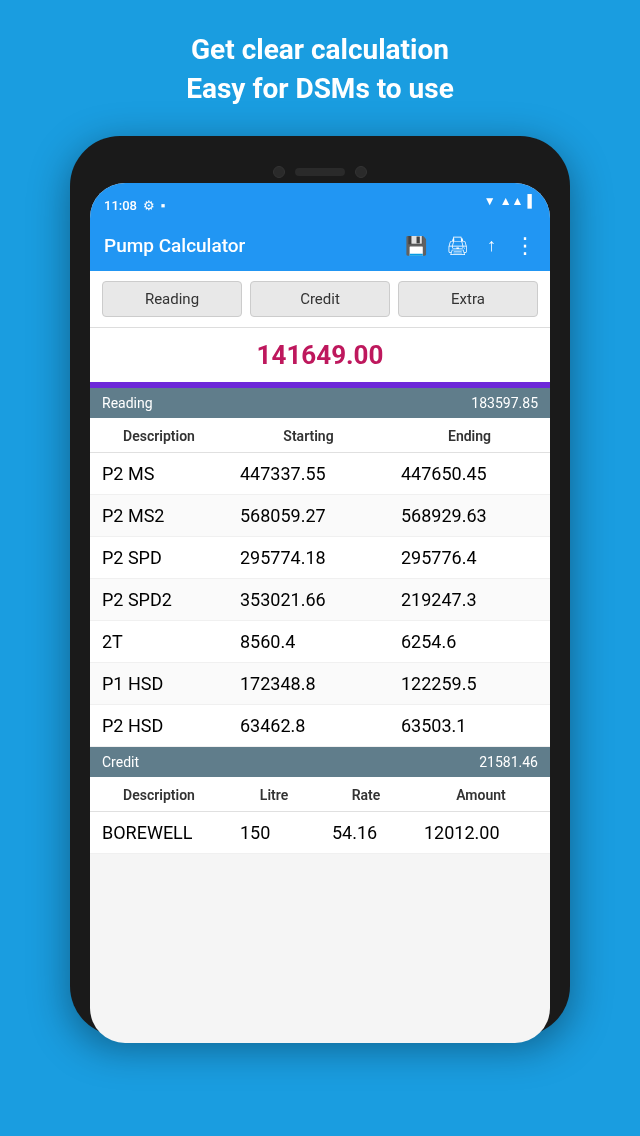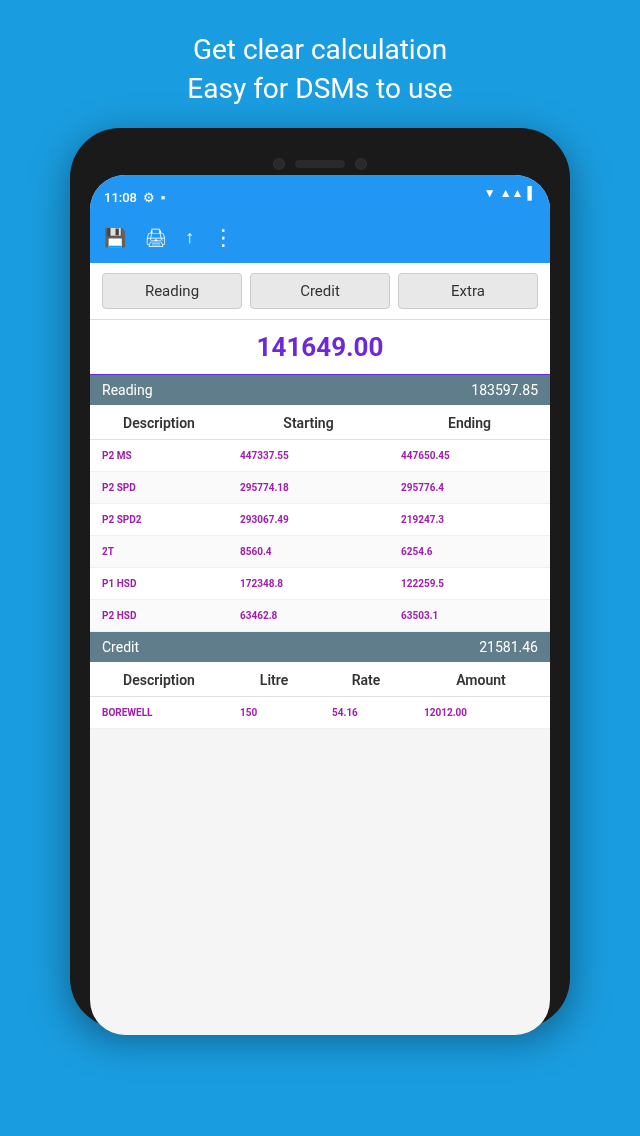--- a/index.html
+++ b/index.html
@@ -10,24 +10,24 @@
       display: flex;
       flex-direction: column;
       align-items: center;
       font-family: 'Roboto', Arial, sans-serif;
       overflow: hidden;
     }
 
     .top-text {
       color: white;
       text-align: center;
-      padding: 30px 20px 20px;
+      padding: 30px 20px 28px;
       font-size: 28px;
       line-height: 1.4;
-      font-weight: 400;
+      font-weight: 700;
     }
 
     .phone-container {
       width: 500px;
       height: 900px;
       background: #1a1a1a;
       border-radius: 50px;
       padding: 20px;
       position: relative;
       box-shadow: 0 10px 40px rgba(0,0,0,0.4);
@@ -120,22 +120,22 @@
       cursor: pointer;
     }
 
     
     .total-display {
       background: white;
       text-align: center;
       padding: 12px;
       font-size: 26px;
       font-weight: bold;
-      color: #6d28d9;
-      border-bottom: 1px solid #6d28d9;
+      color: #be185d;
+      border-bottom: 6px solid #6d28d9;
     }
 
     
     .section-header {
       background: #607d8b;
       color: white;
       display: flex;
       justify-content: space-between;
       padding: 7px 12px;
       font-size: 14px;
@@ -152,24 +152,23 @@
       font-weight: 600;
       text-align: center;
       padding: 10px 12px 8px;
       font-size: 14px;
       color: #333;
       border-bottom: 1px solid #e0e0e0;
     }
 
     .data-table td {
       padding: 10px 12px;
-      font-size: 10px;
-      color: #a21caf;
+      font-size: 18px;
+      color: #000000;
       border-bottom: 1px solid #f0f0f0;
-      font-weight: bold;
     }
 
     .data-table tr:nth-child(even) td {
       background: #fafafa;
     }
 
     .col-desc { width: 30%; }
     .col-start { width: 35%; }
     .col-end { width: 35%; }
 
@@ -235,20 +234,21 @@
         <span>▪</span>
       </div>
       <div class="status-right">
         <span>▼</span>
         <span>▲▲</span>
         <span>▌</span>
       </div>
     </div>
 
     <div class="app-bar">
+      <span class="app-title">Pump Calculator</span>
       <div class="app-bar-icons">
         <span class="icon-btn">💾</span>
         <span class="icon-btn">🖨</span>
         <span class="icon-btn">↑</span>
         <span class="icon-btn" style="font-size:22px;letter-spacing:0px;">⋮</span>
       </div>
     </div>
 
     <div class="tab-row">
       <div class="tab-btn">Reading</div>
@@ -275,27 +275,32 @@
             <th class="col-end">Ending</th>
           </tr>
         </thead>
         <tbody id="reading-tbody">
         <tr>
     <td>P2 MS</td>
     <td>447337.55</td>
     <td>447650.45</td>
   </tr>
             <tr>
+    <td>P2 MS2</td>
+    <td>568059.27</td>
+    <td>568929.63</td>
+  </tr>
+            <tr>
     <td>P2 SPD</td>
     <td>295774.18</td>
     <td>295776.4</td>
   </tr>
             <tr>
     <td>P2 SPD2</td>
-    <td>293067.49</td>
+    <td>353021.66</td>
     <td>219247.3</td>
   </tr>
             <tr>
     <td>2T</td>
     <td>8560.4</td>
     <td>6254.6</td>
   </tr>
             <tr>
     <td>P1 HSD</td>
     <td>172348.8</td>

